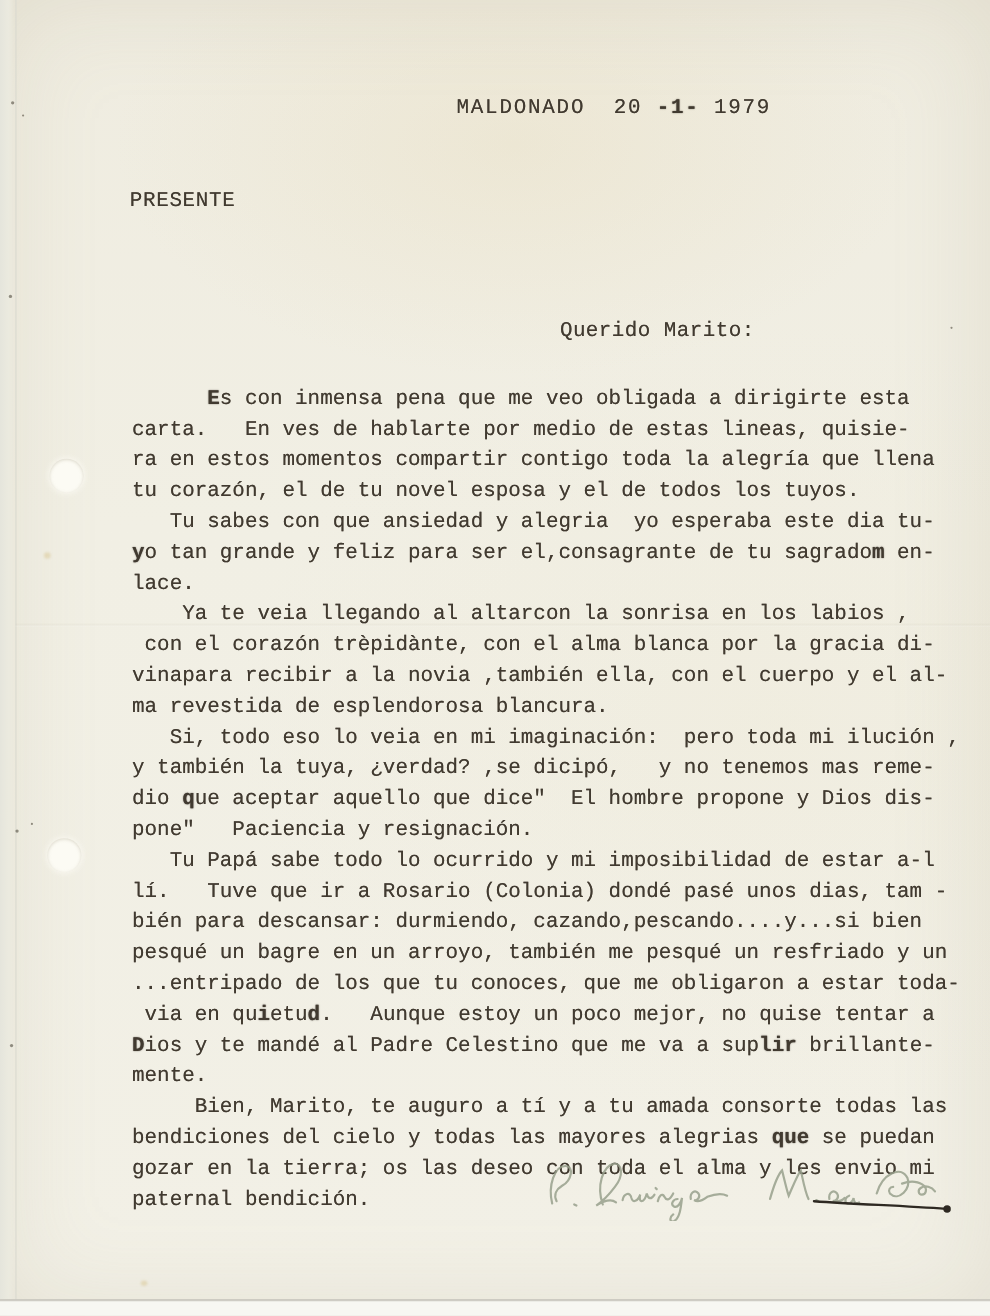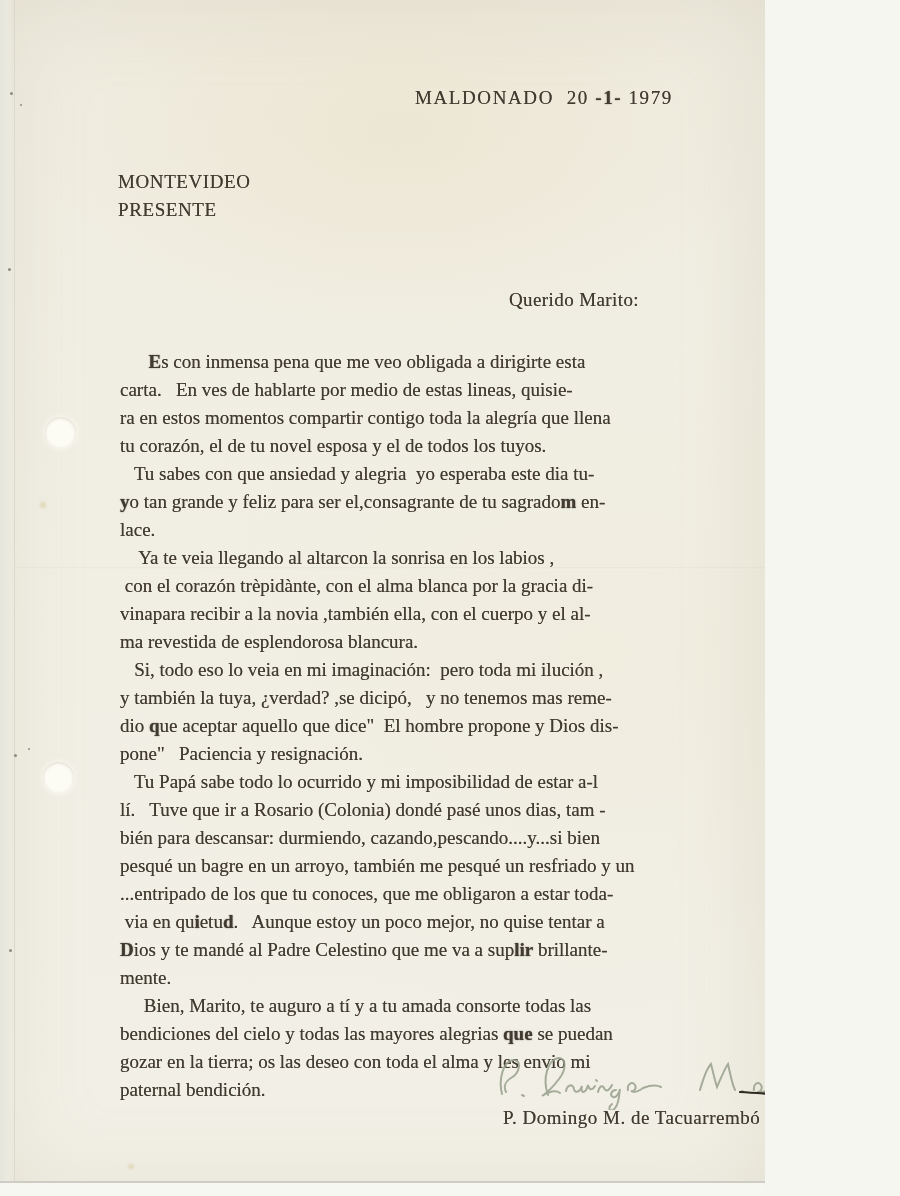--- a/index.html
+++ b/index.html
@@ -1,20 +1,20 @@
 <!DOCTYPE html>
 <html><head>
 <meta charset="utf-8">
 <style>
   html,body{margin:0;padding:0;background:#f6f6f1;}
   .page{
     position:relative;
-    width:765px;height:1196px;
+    width:900px;height:1196px;
     overflow:hidden;
-    font-family:Liberation Serif, serif;
+    font-family:Liberation Mono, monospace;
     color:#413a30;
     background:
       radial-gradient(ellipse 520px 300px at 52% 11%, rgba(230,217,182,0.30), rgba(230,217,182,0) 70%),
       radial-gradient(ellipse 700px 520px at 78% 55%, rgba(236,229,206,0.22), rgba(236,229,206,0) 70%),
       linear-gradient(to bottom,#efece0 0%,#f1efe4 40%,#f2f0e6 100%);
     box-shadow: inset 0 0 90px rgba(168,158,128,0.20);
   }
   .edge-left{
     position:absolute;left:0;top:0;width:14px;height:1182px;
     background:linear-gradient(to right,#e5e5dc 0%,#ebeadf 55%,rgba(235,234,223,0) 100%);
@@ -67,21 +67,20 @@
   <div class="speck" style="left:28px;top:748px;width:2px;height:2px;"></div>
   <div class="speck" style="left:14px;top:754px;width:3px;height:3px;"></div>
   <div class="speck" style="left:9px;top:949px;width:3px;height:3px;"></div>
   <div class="speck" style="left:864px;top:297px;width:2px;height:2px;"></div>
   <div class="stain" style="left:40px;top:502px;width:6px;height:6px;"></div>
   <div class="stain" style="left:128px;top:1164px;width:6px;height:5px;"></div>
 
   <div class="typed date">MALDONADO  20 <b>-1-</b> 1979</div>
 
   <div class="recipient">
-    <div class="typed">MONTEVIDEO</div>
     <div class="typed">PRESENTE</div>
   </div>
 
   <div class="typed salutation">Querido Marito:</div>
 
   <div class="typed body"><div class="line">      <b>E</b>s con inmensa pena que me veo obligada a dirigirte esta</div><div class="line">carta.   En ves de hablarte por medio de estas lineas, quisie-</div><div class="line">ra en estos momentos compartir contigo toda la alegría que llena</div><div class="line">tu corazón, el de tu novel esposa y el de todos los tuyos.</div><div class="line">   Tu sabes con que ansiedad y alegria  yo esperaba este dia tu-</div><div class="line"><b>y</b>o tan grande y feliz para ser el,consagrante de tu sagrado<b>m</b> en-</div><div class="line">lace.</div><div class="line">    Ya te veia llegando al altarcon la sonrisa en los labios ,</div><div class="line"> con el corazón trèpidànte, con el alma blanca por la gracia di-</div><div class="line">vinapara recibir a la novia ,también ella, con el cuerpo y el al-</div><div class="line">ma revestida de esplendorosa blancura.</div><div class="line">   Si, todo eso lo veia en mi imaginación:  pero toda mi ilución ,</div><div class="line">y también la tuya, ¿verdad? ,se dicipó,   y no tenemos mas reme-</div><div class="line">dio <b>q</b>ue aceptar aquello que dice"  El hombre propone y Dios dis-</div><div class="line">pone"   Paciencia y resignación.</div><div class="line">   Tu Papá sabe todo lo ocurrido y mi imposibilidad de estar a-l</div><div class="line">lí.   Tuve que ir a Rosario (Colonia) dondé pasé unos dias, tam -</div><div class="line">bién para descansar: durmiendo, cazando,pescando....y...si bien</div><div class="line">pesqué un bagre en un arroyo, también me pesqué un resfriado y un</div><div class="line">...entripado de los que tu conoces, que me obligaron a estar toda-</div><div class="line"> via en qu<b>i</b>etu<b>d</b>.   Aunque estoy un poco mejor, no quise tentar a</div><div class="line"><b>D</b>ios y te mandé al Padre Celestino que me va a sup<b>lir</b> brillante-</div><div class="line">mente.</div><div class="line">     Bien, Marito, te auguro a tí y a tu amada consorte todas las</div><div class="line">bendiciones del cielo y todas las mayores alegrias <b>que</b> se puedan</div><div class="line">gozar en la tierra; os las deseo con toda el alma y les envio mi</div><div class="line">paternal bendición.</div></div>
 
   <svg class="sig-svg" width="384" height="60" viewBox="0 0 384 60">
     <g fill="none" stroke="#98a08c" stroke-width="2" stroke-linecap="round" opacity="0.85">
       <path d="M10,44 C6,28 12,10 22,10 C30,10 28,23 19,28 C14,31 11,36 14,42"></path>
@@ -98,15 +97,14 @@
       <path d="M280,37 c-3,1 -5,5 -2,7 c2,1 5,-1 6,-5 c0,4 2,6 5,4"></path>
       <path d="M305,35 c5,-18 22,-26 28,-14 c4,9 -8,22 -16,14 c-2,-3 0,-6 3,-6"></path>
       <path d="M328,26 c8,-3 16,-2 20,2 c3,3 2,8 -2,8 c-3,0 -4,-4 -1,-6 c4,-3 10,-1 13,3"></path>
     </g>
     <g>
       <path d="M248,42 C290,45 330,46 368,49" fill="none" stroke="#2e2922" stroke-width="2.2" stroke-linecap="round"></path>
       <circle cx="369" cy="49" r="3.4" fill="#2e2922"></circle>
     </g>
   </svg>
 
-  <div class="typed typed-name">P. Domingo M. de Tacuarrembó</div>
 
 </div>
 
 </body></html>

